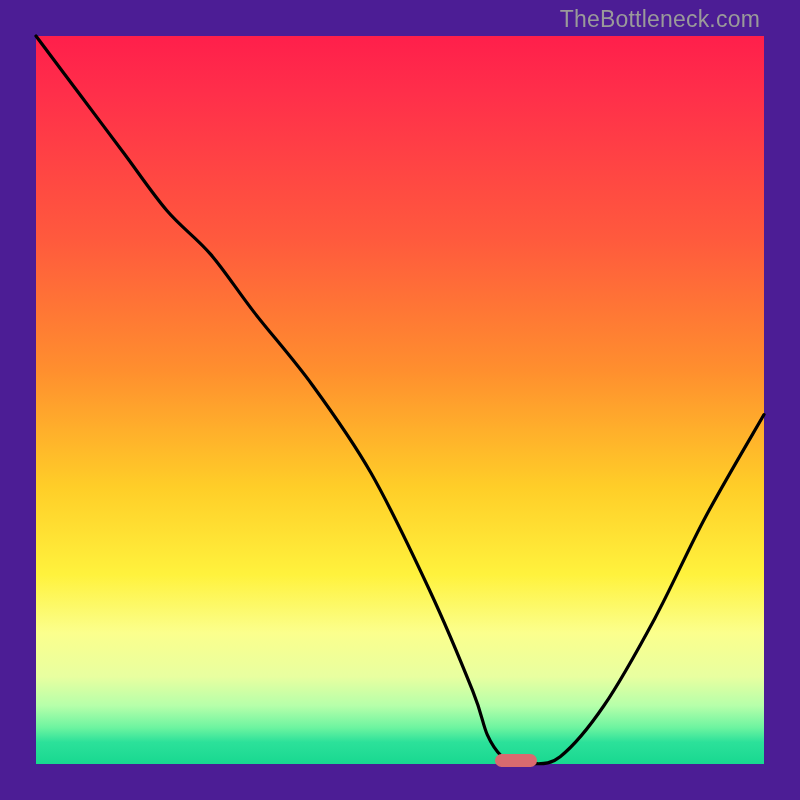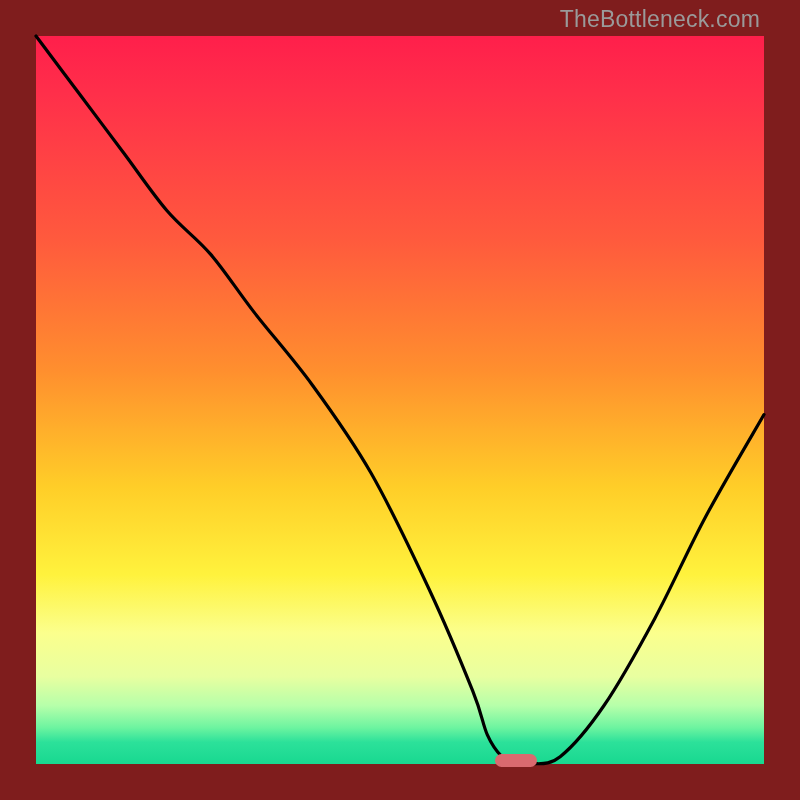--- a/index.html
+++ b/index.html
@@ -10,21 +10,21 @@
     background: #000;
     overflow: hidden;
     font-family: Arial, Helvetica, sans-serif;
   }
   .frame {
     position: absolute;
     left: 0;
     top: 0;
     width: 800px;
     height: 800px;
-    background: #7f1d1d;
+    background: #4c1d95;
   }
   .plot-area {
     position: absolute;
     left: 36px;
     top: 36px;
     width: 728px;
     height: 728px;
     
     background: linear-gradient(
       to bottom,

